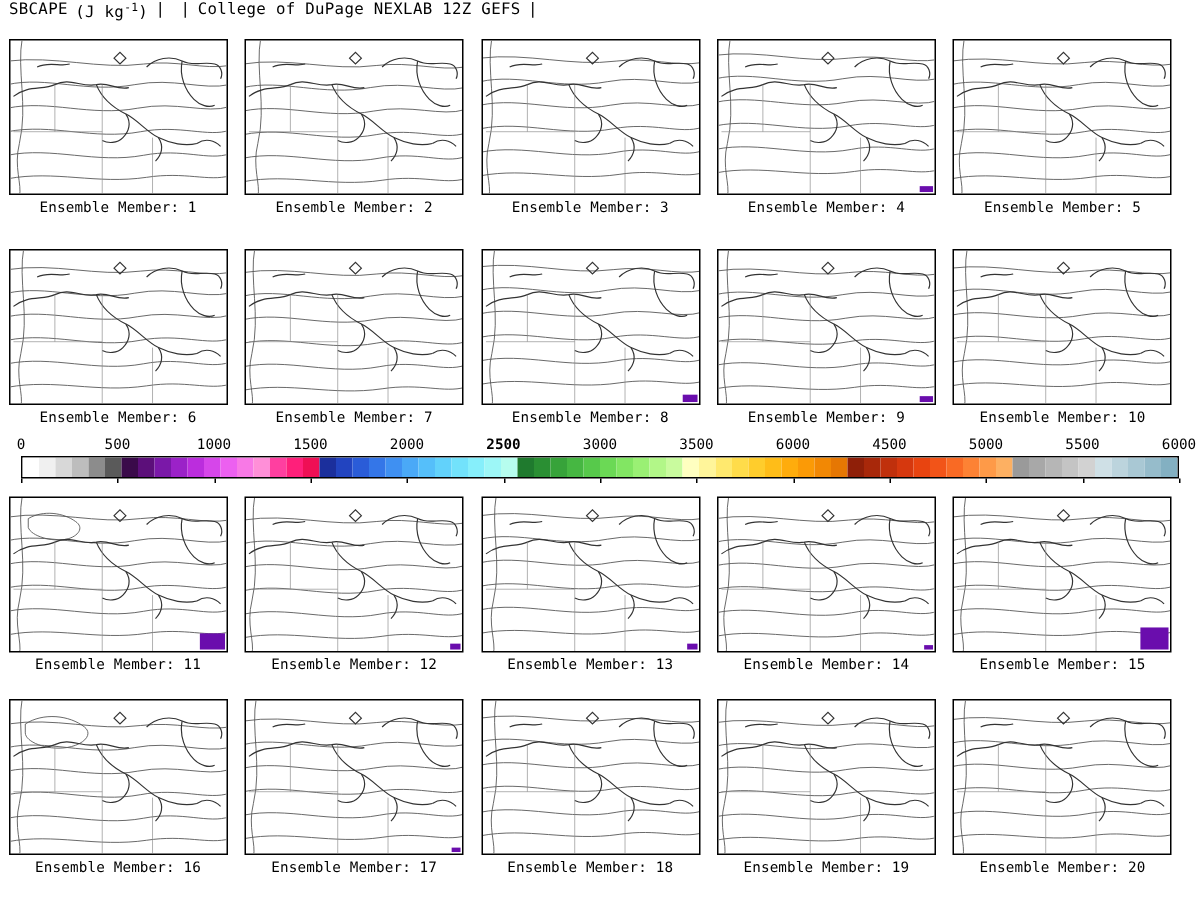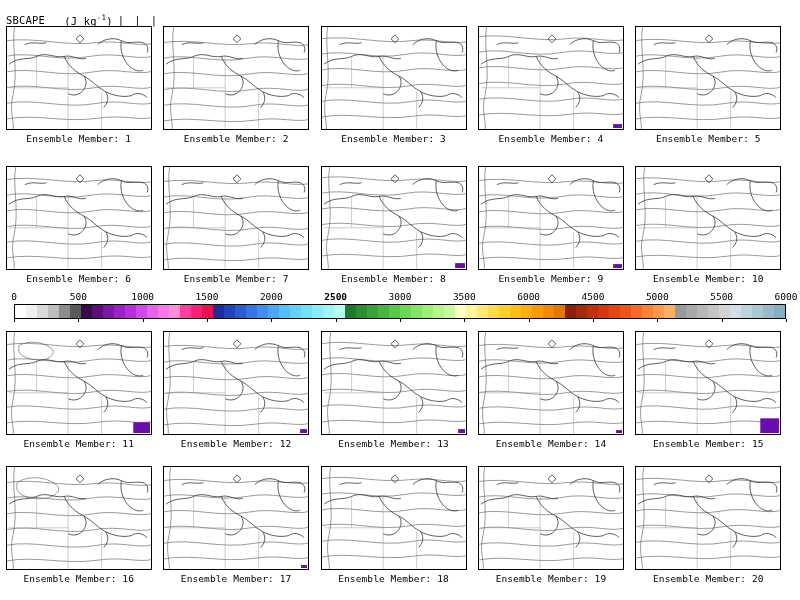--- a/index.html
+++ b/index.html
@@ -14,21 +14,21 @@
     width: 800px; height: 600px;
     overflow: hidden;
     background: #ffffff;
   }
   
   #header {
     position: absolute;
     left: 0; top: 0;
     width: 800px; height: 26px;
     display: flex;
-    align-items: flex-end;
+    align-items: flex-start;
     padding-left: 6px;
     white-space: nowrap;
     font-size: 10.5px;
     color: #000000;
     letter-spacing: 0.2px;
   }
   #header .seg { display: inline-block; }
   #header .sep { display: inline-block; padding: 0 5px; }
   #header .sup { font-size: 7.5px; vertical-align: super; }
 
@@ -103,23 +103,24 @@
     background: #000000;
   }
 </style>
 </head>
 <body>
 
 <div id="page">
 
   <div id="header">
     <span class="seg">SBCAPE</span>
-    <span class="seg" style="padding-left:5px;margin-left:14px;"><span>(J kg</span><span class="sup">-1</span><span>)</span></span>
+    <span class="seg" style="padding-left:5px;"><span>(J kg</span><span class="sup">-1</span><span>)</span></span>
     <span class="sep">|</span>
     <span class="sep">|</span>
+    <span class="seg">College of DuPage NEXLAB 12Z GEFS</span>
     <span class="sep">|</span>
   </div>
 
   <div class="row" id="row1" style="top:26px;">
     <div class="cell">
       <div class="panel">
         <svg viewBox="0 0 146 104" preserveAspectRatio="none">
           <g fill="none" stroke="#555555" stroke-width="0.6">
             <path d="M-2,14 C30,10 60,20 90,16 C112,13 130,20 148,17"></path>
             <path d="M-2,30 C24,24 52,36 84,30 C110,25 130,34 148,30"></path>

